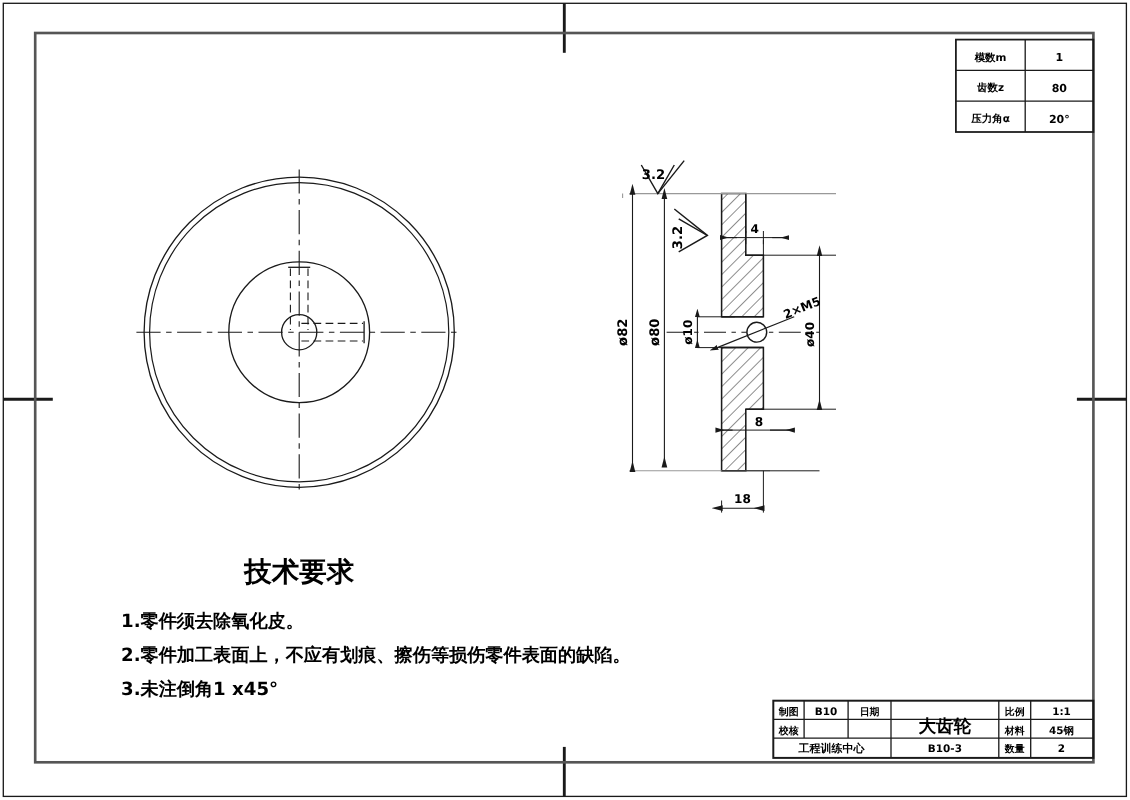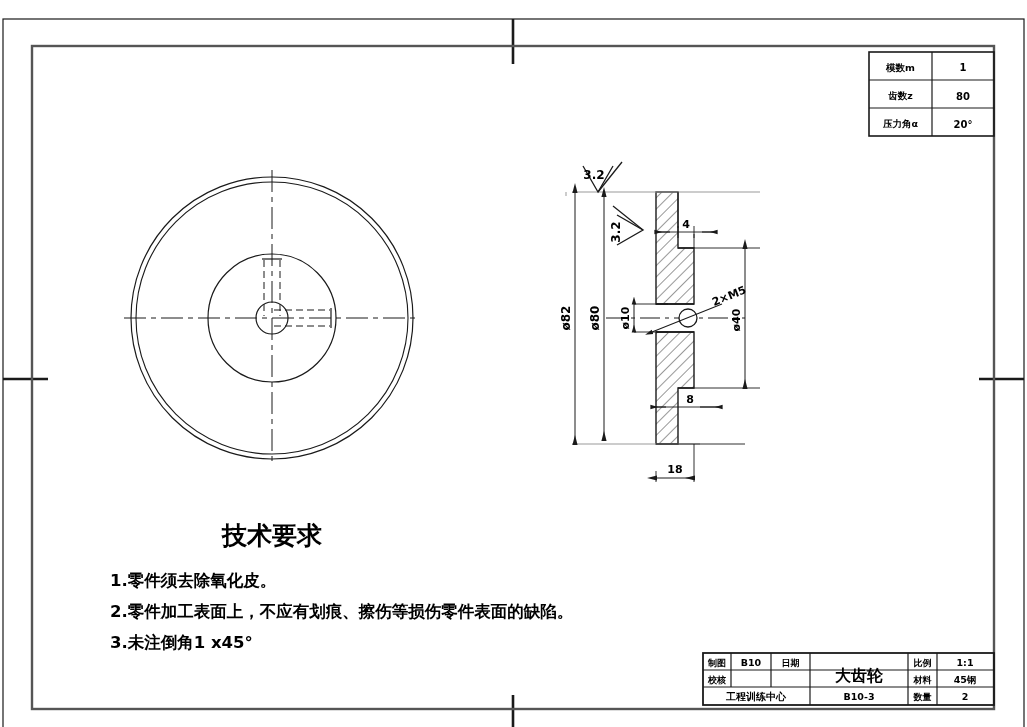--- a/index.html
+++ b/index.html
@@ -1,19 +1,19 @@
 <!DOCTYPE html>
 <html><head>
 <meta charset="utf-8">
 <title>Gear Drawing</title>
 <style>
   html,body{margin:0;padding:0;background:#ffffff;}
   body{width:1027px;height:727px;position:relative;overflow:hidden;
        font-family:"DejaVu Sans","Liberation Sans",sans-serif;color:#000;}
-  #sheet{position:absolute;left:0;top:16px;width:1027px;height:593px;}
+  #sheet{position:absolute;left:0;top:0;width:1027px;height:593px;}
   svg{display:block;}
   .cnbold{font-family:"DejaVu Sans","Liberation Sans",sans-serif;font-weight:bold;}
 </style>
 </head>
 <body>
 
 <div id="sheet">
 <svg width="1027" height="727" viewBox="0 0 1027 727">
 
   <defs>

